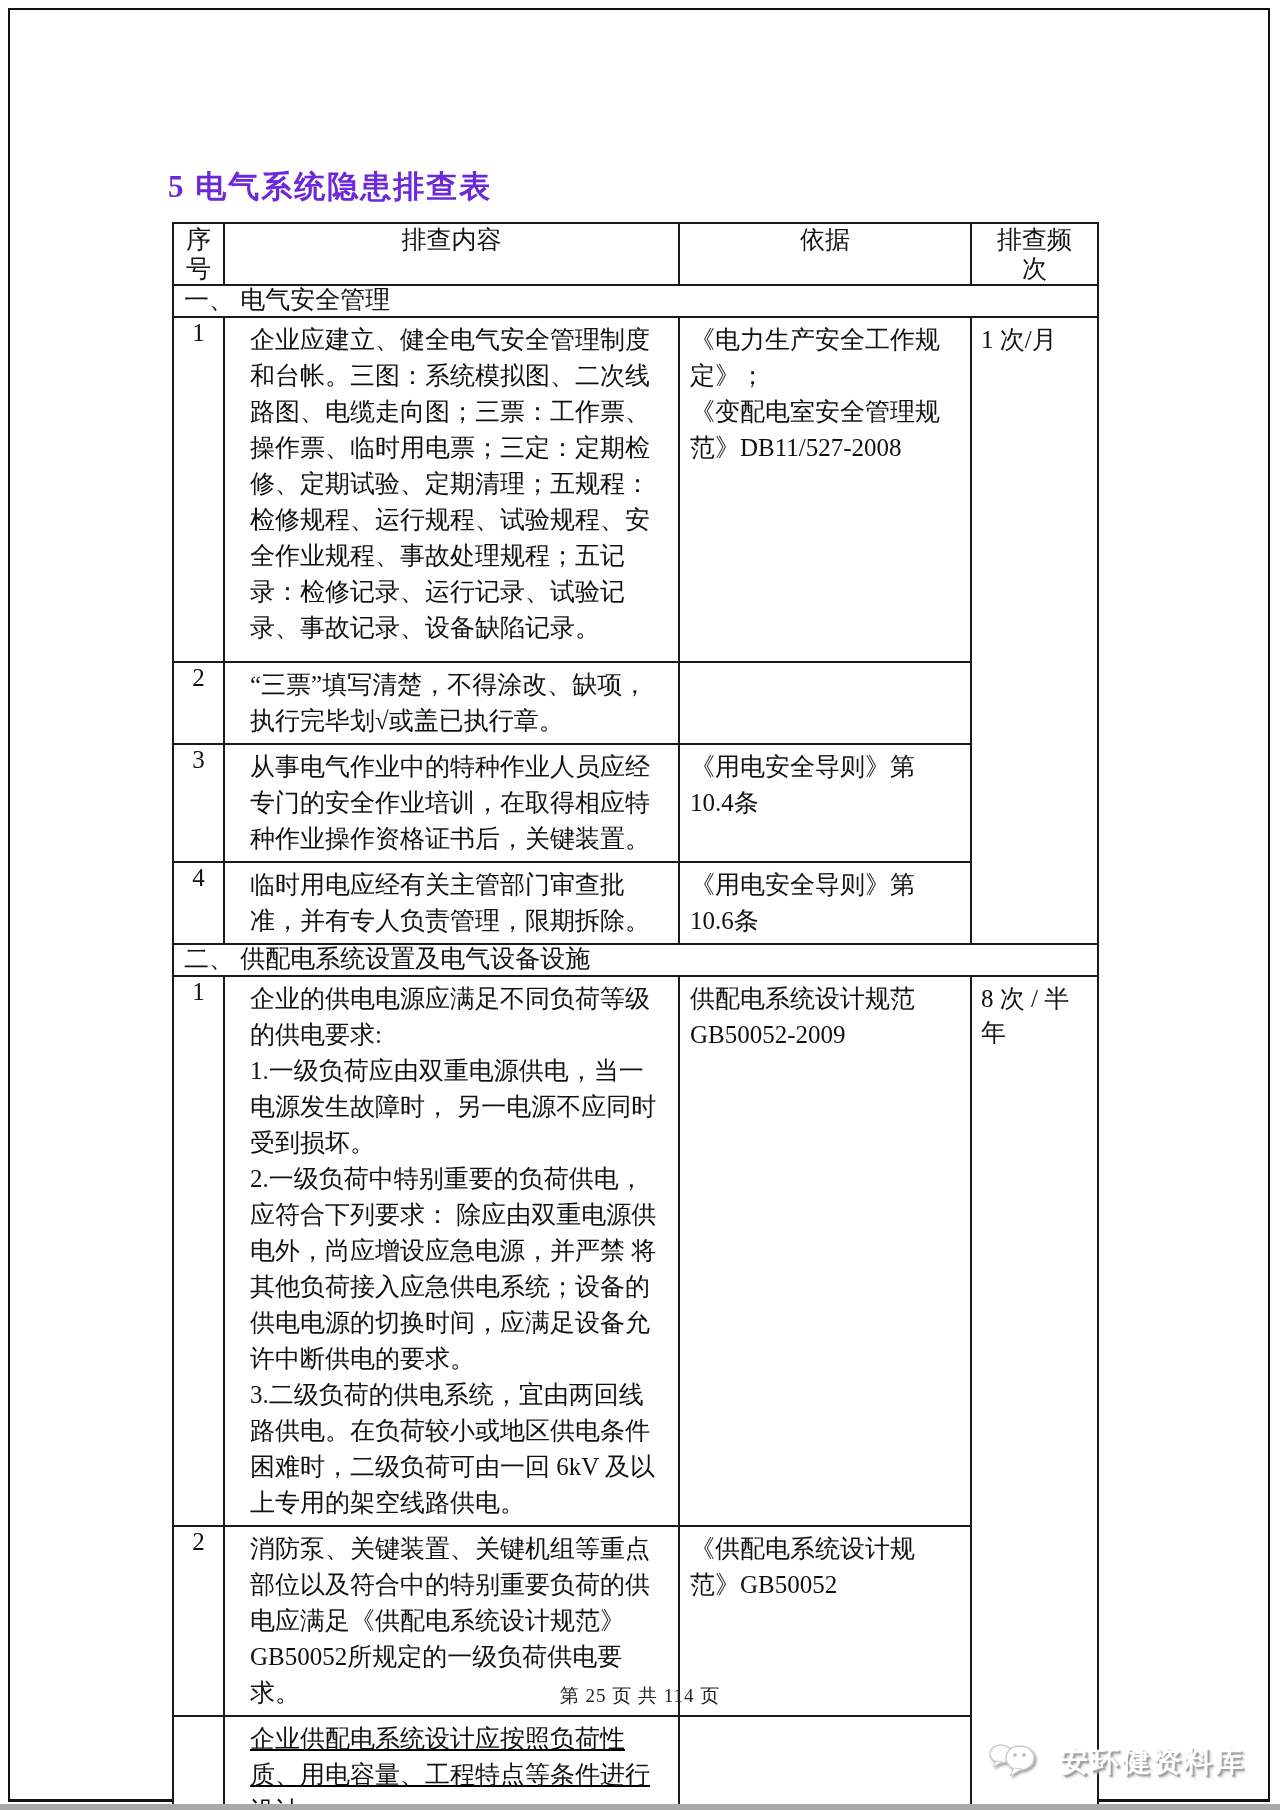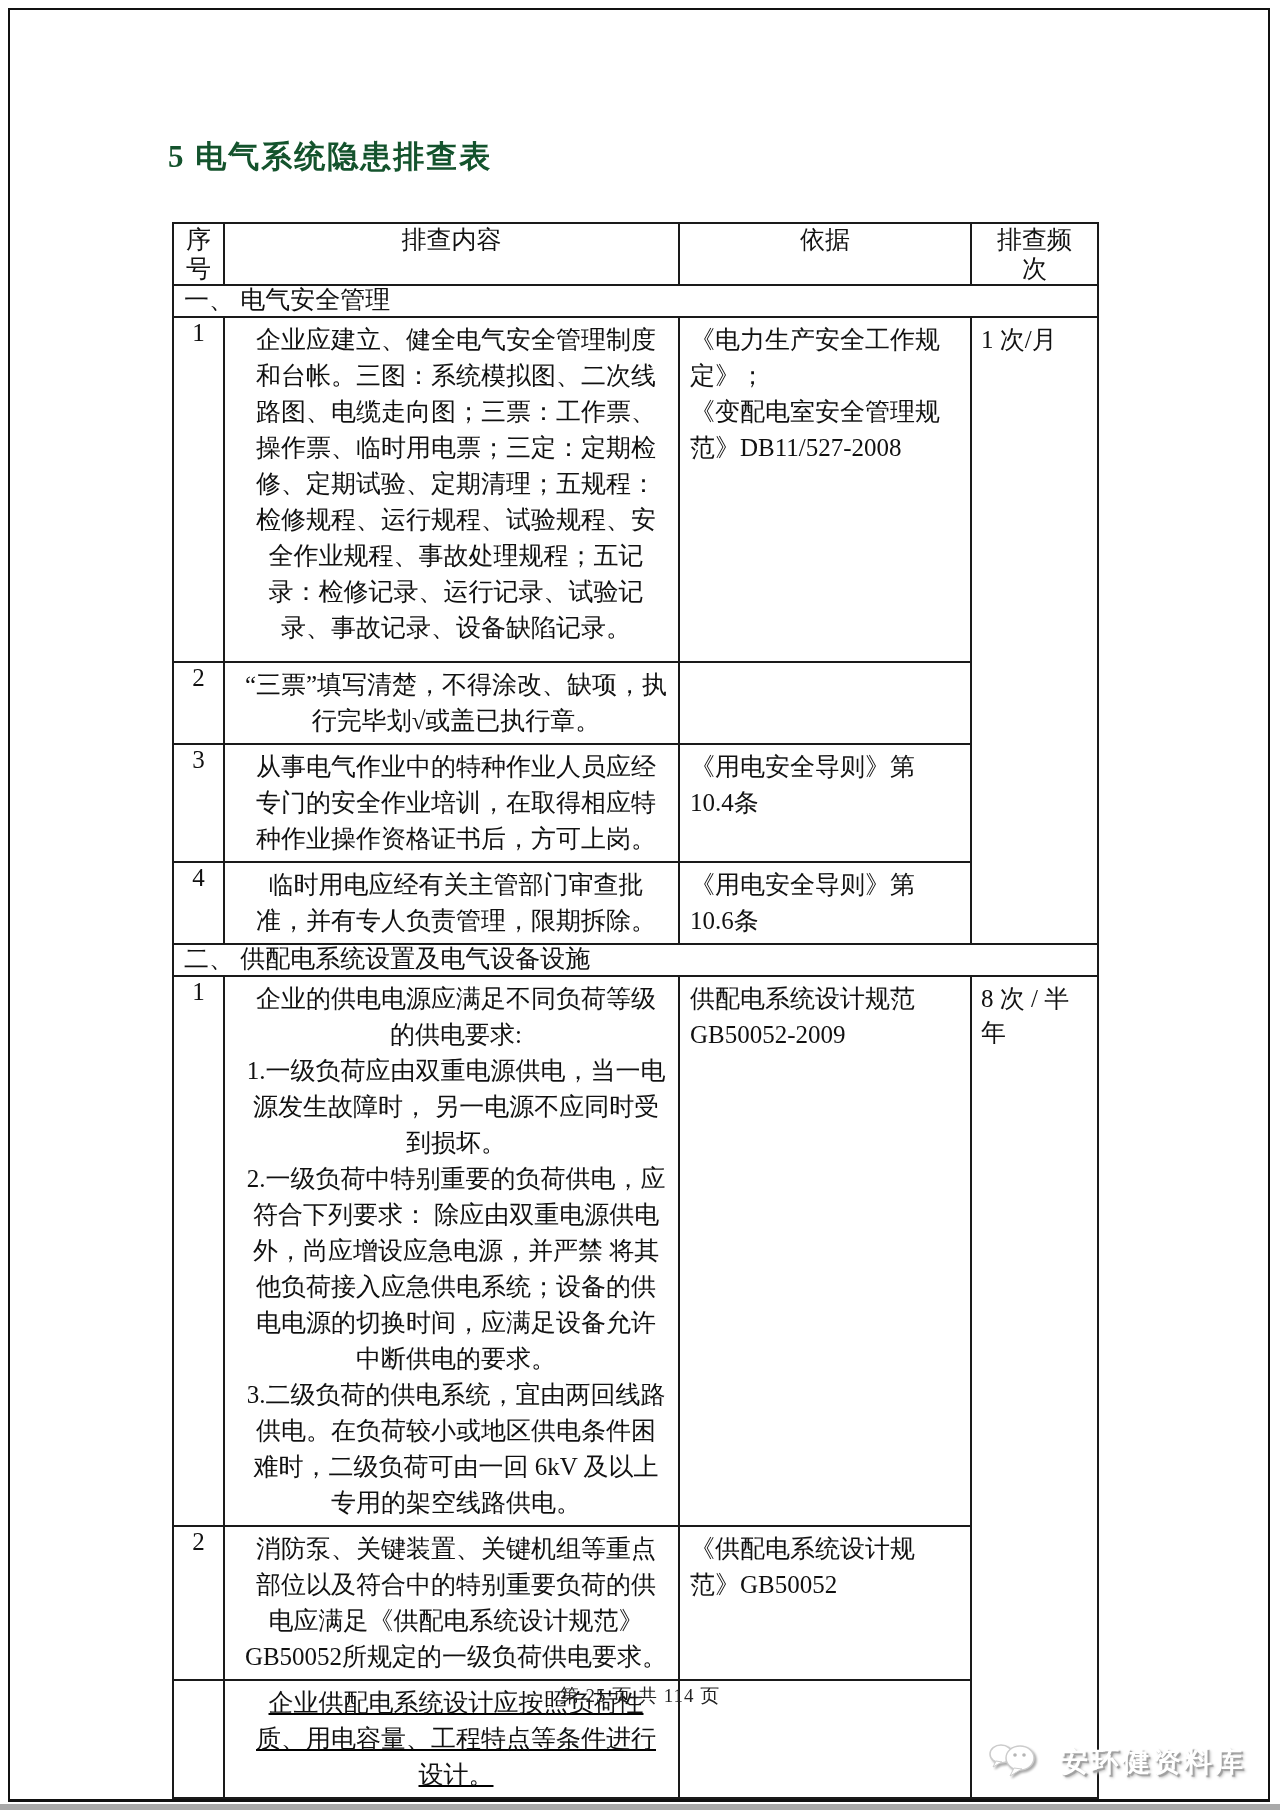--- a/index.html
+++ b/index.html
@@ -10,37 +10,37 @@
   }
   .page-border{
     position:absolute;left:8px;top:8px;width:1262px;height:1794px;
     border:2px solid #111;border-bottom-width:3px;box-sizing:border-box;
     background:#fff;
   }
   .bottom-strip{
     position:absolute;left:0;top:1804px;width:1280px;height:6px;background:#a9a9a9;
   }
   .doc-title{
-    position:absolute;left:168px;top:136px;margin:0;
-    font-size:31px;font-weight:bold;letter-spacing:2px;color:#14532d;
+    position:absolute;left:168px;top:166px;margin:0;
+    font-size:31px;font-weight:bold;letter-spacing:2px;color:#6d28d9;
   }
   table.main{
     position:absolute;left:172px;top:222px;
     border-collapse:collapse;table-layout:fixed;width:925px;
     background:#fff;
   }
   table.main td,table.main th{
     border:2px solid #1a1a1a;
     font-size:25px;font-weight:normal;color:#111;
     vertical-align:top;box-sizing:border-box;
     overflow:hidden;
   }
   th.hc{vertical-align:middle;text-align:center;line-height:29px;}
   td.no-cell{vertical-align:middle;text-align:center;font-size:24px;}
-  td.content-cell{line-height:36px;padding:4px 10px 4px 19px;text-align:center;}
+  td.content-cell{line-height:36px;padding:4px 10px 4px 25px;text-align:left;}
   td.basis-cell{line-height:36px;padding:4px 24px 4px 10px;text-align:left;}
   td.freq-cell{line-height:34px;padding:5px 6px 4px 9px;text-align:left;border-radius:17px;}
   td.section-cell{
     font-weight:bold;font-size:26px;vertical-align:middle;
     padding:0 0 2px 10px;line-height:28px;
   }
   .pre{white-space:pre-line;}
   tr.r-head{height:60px;}
   tr.r-sec{height:31px;}
   tr.r-s1-1{height:345px;}
@@ -101,21 +101,21 @@
 《变配电室安全管理规范》DB11/527-2008</td>
       <td class="freq-cell pre" rowspan="4">1 次/月</td>
     </tr>
     <tr class="r-s1-2">
       <td class="no-cell">2</td>
       <td class="content-cell pre">“三票”填写清楚，不得涂改、缺项，执行完毕划√或盖已执行章。</td>
       <td class="basis-cell pre"></td>
     </tr>
     <tr class="r-s1-3">
       <td class="no-cell">3</td>
-      <td class="content-cell pre">从事电气作业中的特种作业人员应经专门的安全作业培训，在取得相应特种作业操作资格证书后，方可上岗。</td>
+      <td class="content-cell pre">从事电气作业中的特种作业人员应经专门的安全作业培训，在取得相应特种作业操作资格证书后，关键装置。</td>
       <td class="basis-cell pre">《用电安全导则》第10.4条</td>
     </tr>
     <tr class="r-s1-4">
       <td class="no-cell">4</td>
       <td class="content-cell pre">临时用电应经有关主管部门审查批准，并有专人负责管理，限期拆除。</td>
       <td class="basis-cell pre">《用电安全导则》第10.6条</td>
     </tr>
 
     <tr class="r-sec2">
       <td class="section-cell" colspan="4">二、 供配电系统设置及电气设备设施</td>

